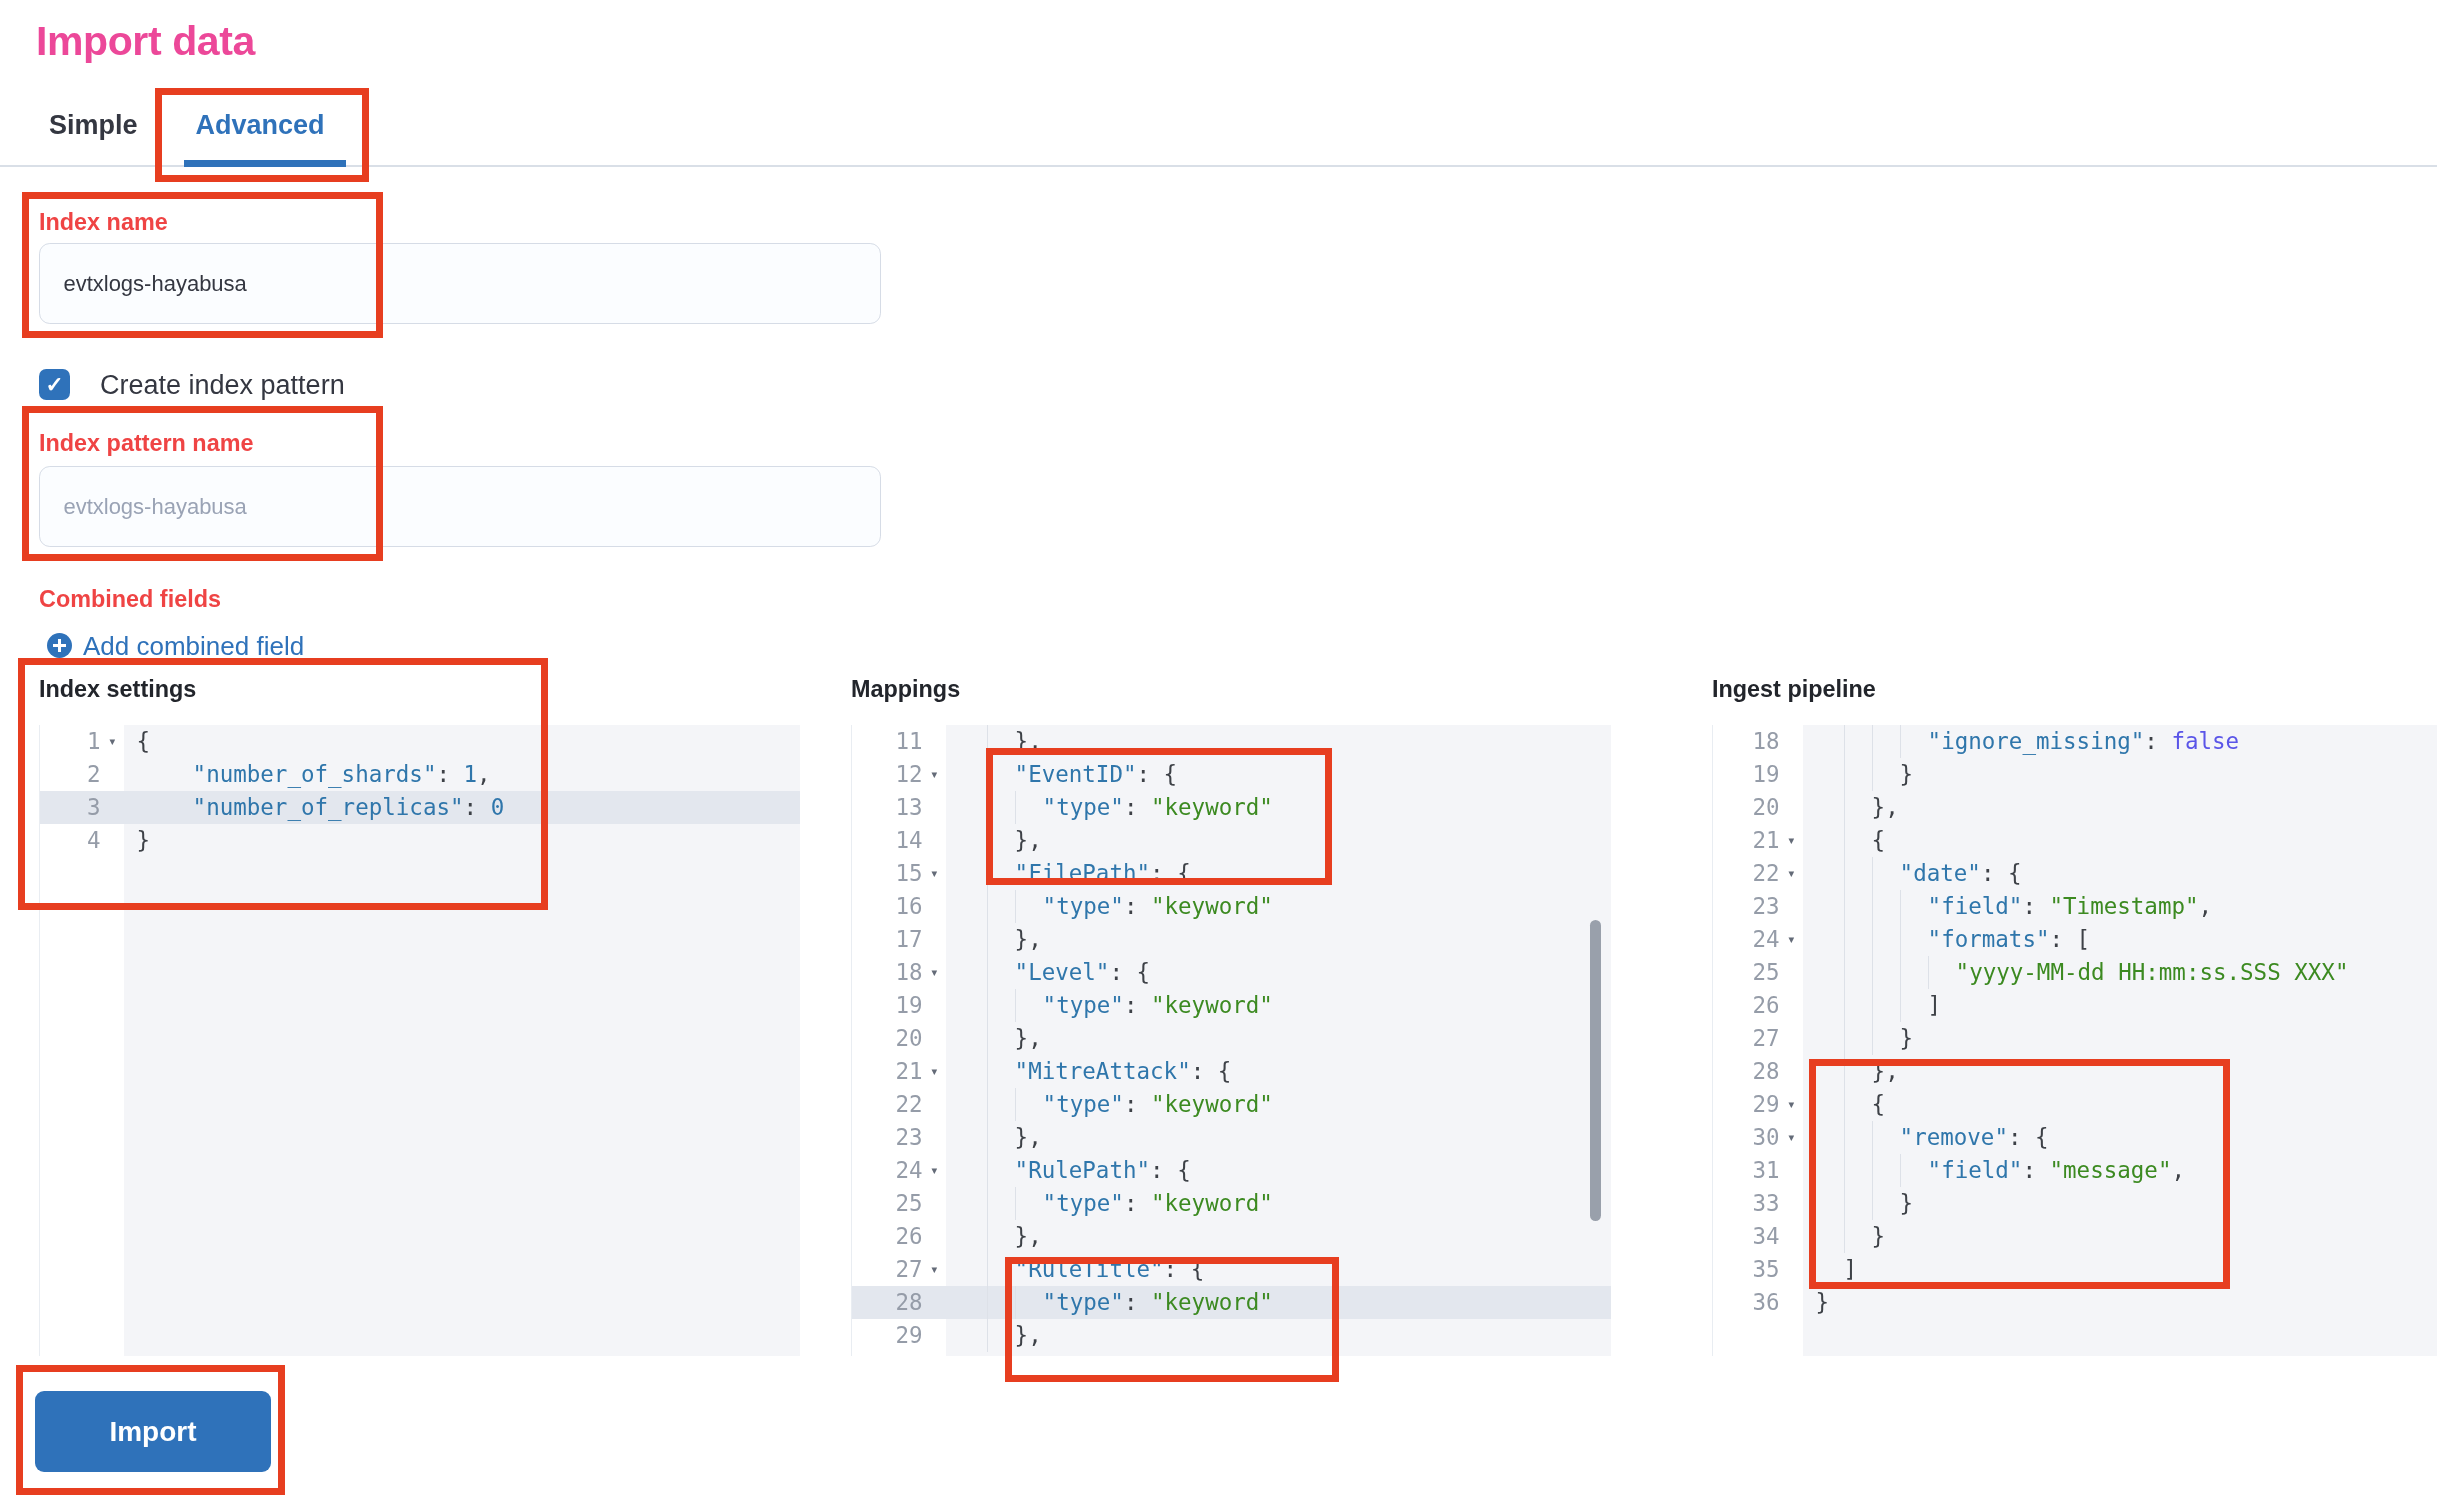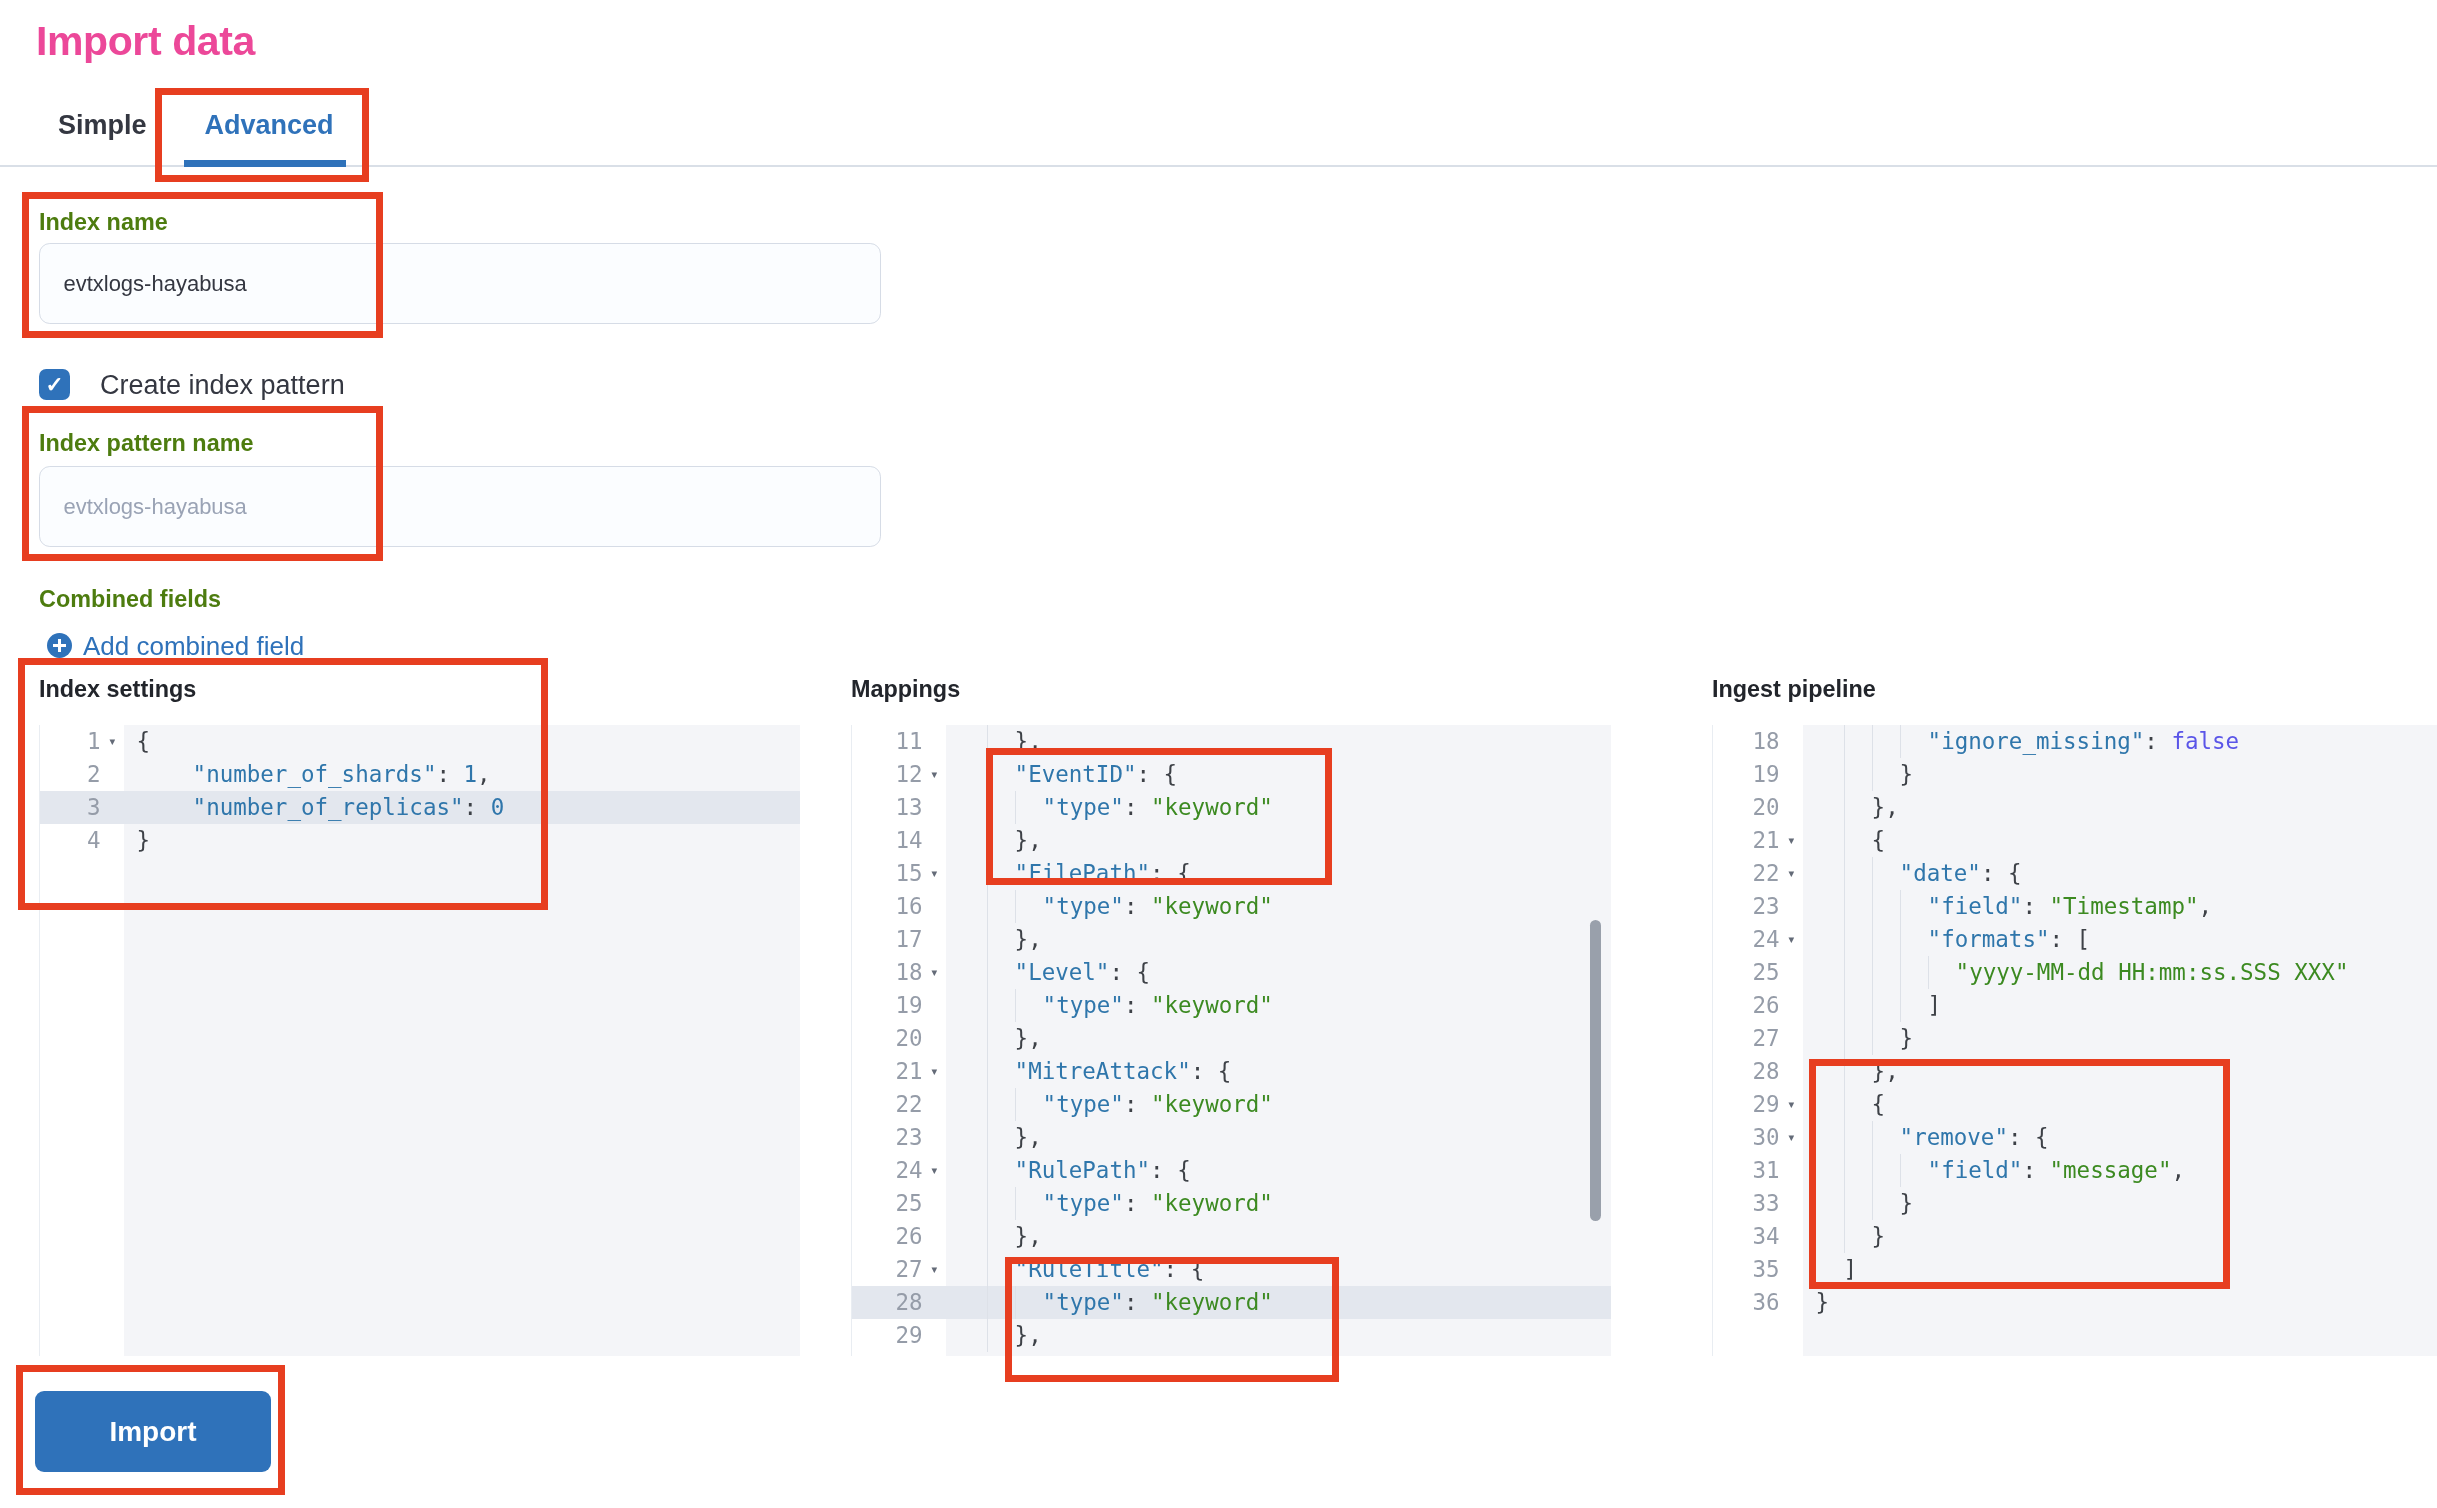--- a/index.html
+++ b/index.html
@@ -7,27 +7,27 @@
   body {
     position:relative; background:#ffffff; overflow:hidden;
     font-family:"Liberation Sans", sans-serif; color:#343741;
     --accent:#2f72ba; --red:#e73e20; --edbg:#f4f5f8; --hl:#e3e7ee;
     --tk:#2f76ab; --ts:#3c8a21; --tb:#5a55e8; --tn:#2f76ab; --guide:#dde1e8;
   }
   .abs { position:absolute; }
 
   .page-title { left:36px; top:18px; font-size:41px; font-weight:700; color:#ec4899; letter-spacing:-0.4px; }
 
-  .tab-bar { left:58px; top:110px; display:flex; gap:58px; }
+  .tab-bar { left:49px; top:110px; display:flex; gap:58px; }
   .tab { font-size:27px; font-weight:700; color:#343741; cursor:pointer; }
   .tab.active { color:var(--accent); }
   .tab-underline { left:184px; top:160px; width:162px; height:7.2px; background:var(--accent); }
   .tabs-divider { left:0; top:165px; width:2438px; height:1.8px; background:#d9dfe7; }
 
-  .flabel { font-size:23.4px; font-weight:700; color:#4d7c0f; }
+  .flabel { font-size:23.4px; font-weight:700; color:#ef4444; }
   .input {
     position:absolute; width:842px; height:81px; border:1.8px solid #d6dce6; border-radius:10.8px;
     background:#fbfdff; font-size:22px; color:#343741; padding:0 23.4px;
     font-family:"Liberation Sans", sans-serif; outline:none;
   }
   .input::placeholder { color:#9aa3b5; }
 
   .checkbox { left:39px; top:369px; width:31px; height:31px; border-radius:7.2px; background:var(--accent);
     display:flex; align-items:center; justify-content:center; cursor:pointer; }
   .checkbox .mark { color:#fff; font-size:21.6px; font-weight:700; line-height:1; }

